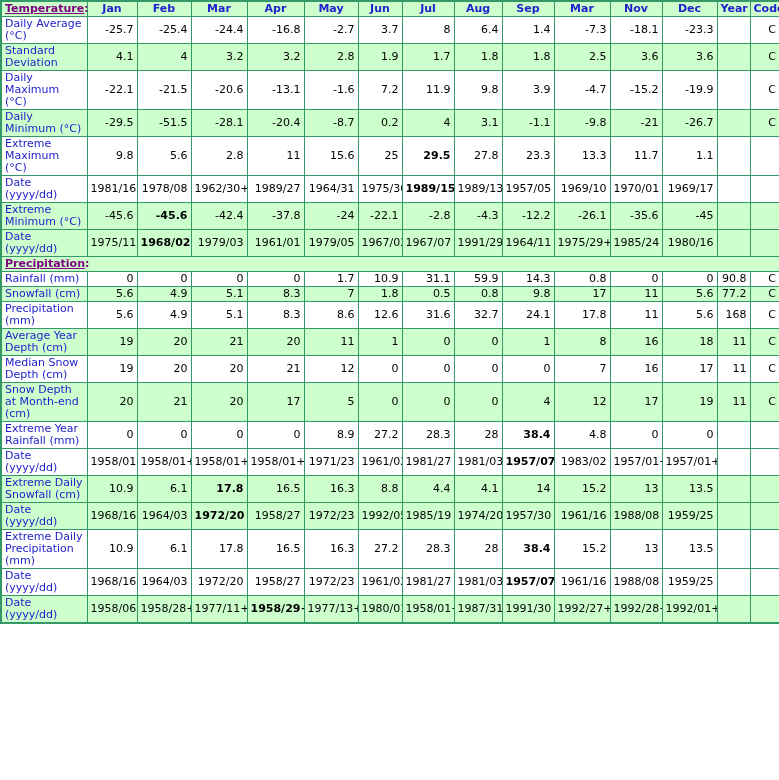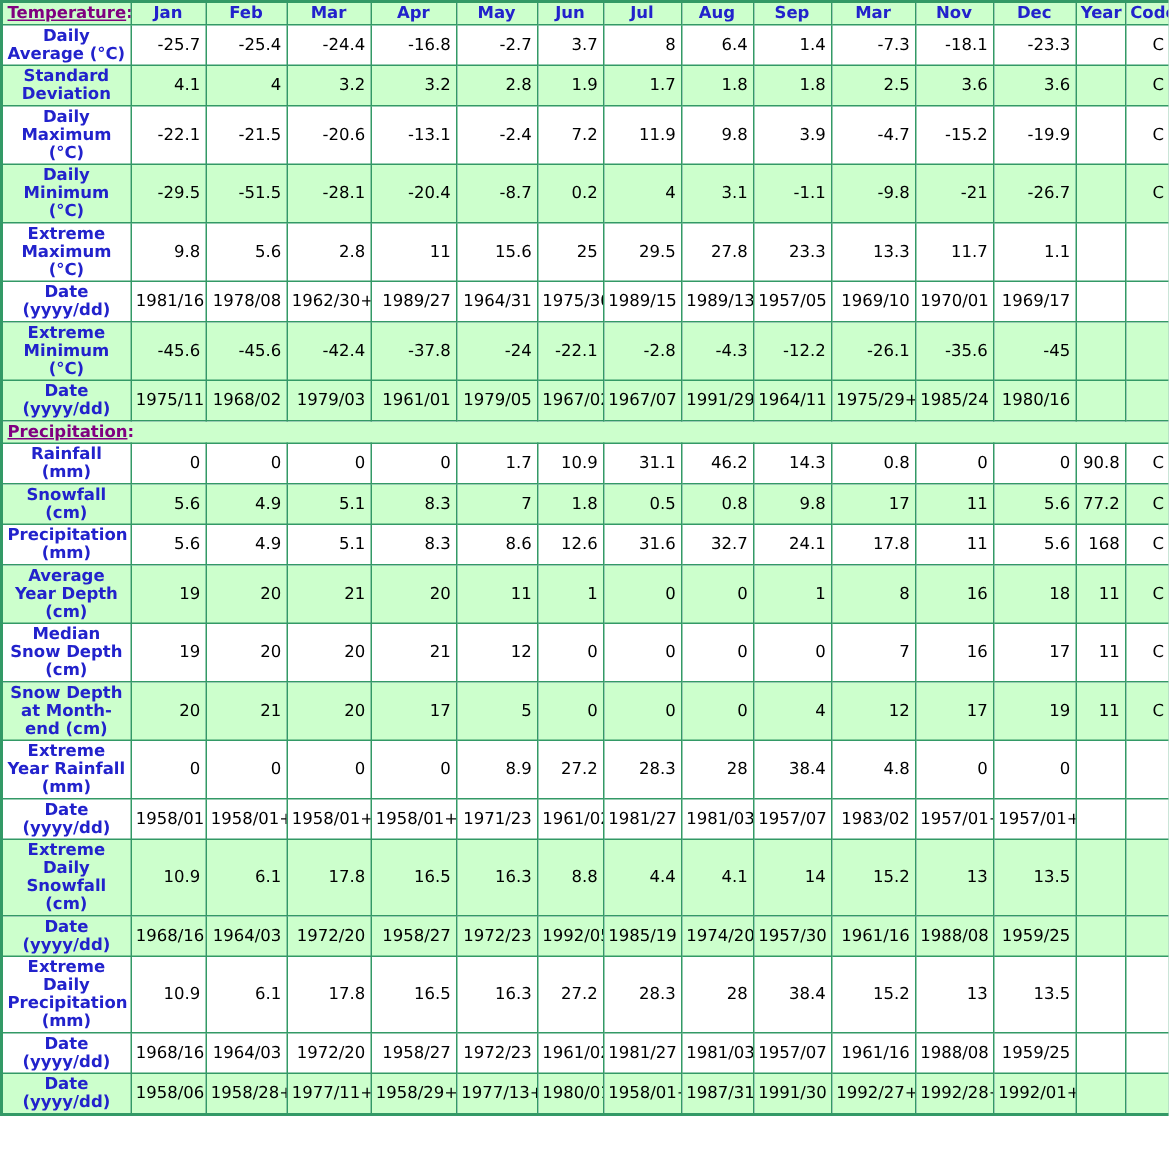--- a/index.html
+++ b/index.html
@@ -25,26 +25,26 @@
   thead th {
     color: #2222cc;
     font-weight: bold;
     text-align: center;
     padding: 2px 0;
     margin-top: 41px;
   }
   th.head-label, td.section-cell { text-align: left; padding: 2px 2px; }
   .label-cell {
     color: #2222cc;
-    font-weight: bold;
-    text-align: center;
+    font-weight: normal;
+    text-align: left;
     padding: 1px 2px;
   }
   td.num { text-align: right; font-weight: normal; }
-  td.num.bold { font-weight: normal; margin-top: 28px; }
+  td.num.bold { font-weight: bold; margin-top: 28px; }
   .section-link {
     color: #800080;
     font-weight: bold;
     text-decoration: underline;
     cursor: pointer;
   }
   .section-colon { color: #800080; font-weight: bold; text-decoration: none; }
 </style>
 </head>
 <body>
@@ -120,21 +120,21 @@
         <td class="num">3.6</td>
         <td class="num"></td>
         <td class="num">C</td>
       </tr>
       <tr class="white">
         <th class="label-cell">Daily Maximum (°C)</th>
         <td class="num">-22.1</td>
         <td class="num">-21.5</td>
         <td class="num">-20.6</td>
         <td class="num">-13.1</td>
-        <td class="num">-2.4</td>
+        <td class="num">-1.6</td>
         <td class="num">7.2</td>
         <td class="num">11.9</td>
         <td class="num">9.8</td>
         <td class="num">3.9</td>
         <td class="num">-4.7</td>
         <td class="num">-15.2</td>
         <td class="num">-19.9</td>
         <td class="num"></td>
         <td class="num">C</td>
       </tr>
@@ -228,21 +228,21 @@
       </tr>
       <tr class="white">
         <th class="label-cell">Rainfall (mm)</th>
         <td class="num">0</td>
         <td class="num">0</td>
         <td class="num">0</td>
         <td class="num">0</td>
         <td class="num">1.7</td>
         <td class="num">10.9</td>
         <td class="num">31.1</td>
-        <td class="num">46.2</td>
+        <td class="num">59.9</td>
         <td class="num">14.3</td>
         <td class="num">0.8</td>
         <td class="num">0</td>
         <td class="num">0</td>
         <td class="num">90.8</td>
         <td class="num">C</td>
       </tr>
       <tr class="green">
         <th class="label-cell">Snowfall (cm)</th>
         <td class="num">5.6</td>

